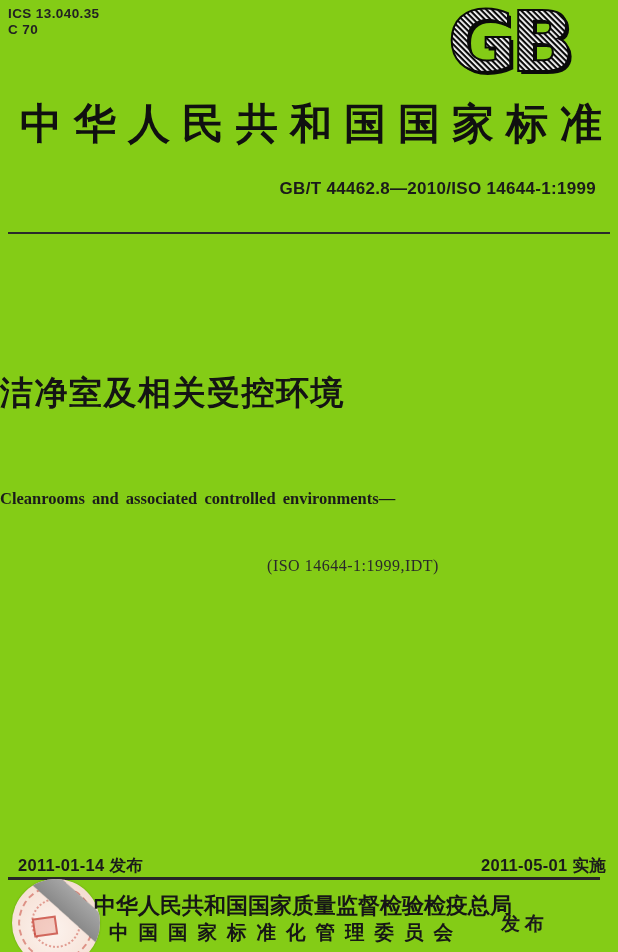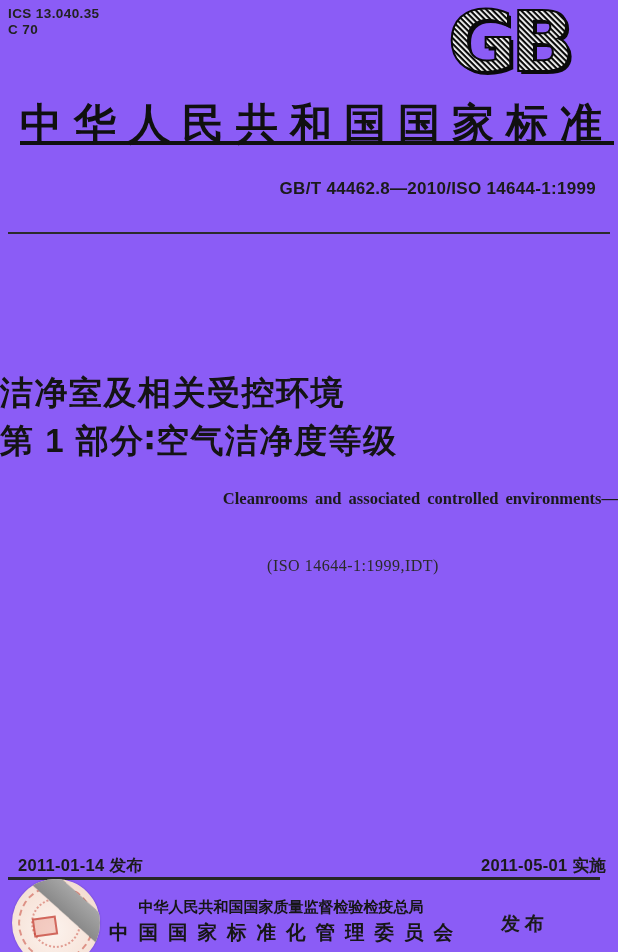--- a/index.html
+++ b/index.html
@@ -2,55 +2,54 @@
 <html><head>
 <meta charset="utf-8">
 <style>
   html, body { margin: 0; padding: 0; }
   body { background: #ffffff; }
   .page {
     position: relative;
     width: 618px;
     height: 952px;
     margin: 0 auto;
-    background: #8b5cf6;
+    background: #84cc16;
     overflow: hidden;
     font-family: "Liberation Sans", "DejaVu Sans", sans-serif;
     color: #1b1b1b;
   }
   .ics {
     position: absolute; top: 6px; left: 8px;
     font-size: 13.5px; font-weight: 600; line-height: 16px; letter-spacing: .4px;
     color: #222;
   }
   .gb-logo { position: absolute; top: 4px; right: 22px; width: 176px; height: 82px; }
   .heading {
     position: absolute; top: 99px; left: 8px; right: 8px;
     box-sizing: border-box; padding-left: 12px;
     text-align: center; white-space: nowrap;
     font-family: "Liberation Serif", "DejaVu Serif", serif;
     font-weight: bold; font-size: 42px; line-height: 50px; letter-spacing: 12px;
     color: #101010;
-    text-decoration: underline;
   }
   .std-number {
     position: absolute; top: 179px; right: 22px;
     font-size: 17px; font-weight: bold; letter-spacing: .3px; white-space: nowrap;
   }
   .rule { position: absolute; border: none; margin: 0; background: #2b2b2b; }
   .rule-top { top: 232px; left: 8px; width: 602px; height: 2px; }
   .rule-bottom { top: 877px; left: 8px; width: 592px; height: 2.5px; background: #262626; }
   .title-cn {
     position: absolute; top: 369px; left: 0; width: 100%;
     text-align: left; font-weight: bold; font-size: 33px; line-height: 48px;
     letter-spacing: 1.5px; color: #141414;
   }
   .title-en {
     position: absolute; top: 485px; left: 0; width: 100%;
-    text-align: right;
+    text-align: left;
     font-family: "Liberation Serif", "DejaVu Serif", serif;
     font-weight: bold; font-size: 16.5px; line-height: 27px; word-spacing: 3px;
   }
   .iso-note {
     position: absolute; top: 557px; left: 0; width: 100%;
     text-align: center;
     font-family: "Liberation Serif", "DejaVu Serif", serif;
     font-size: 16px; letter-spacing: .5px; color: #2a2a2a; padding-left: 44px;
   }
   .dates {
@@ -77,21 +76,21 @@
     background: linear-gradient(#a6a6a6, #8a8a8a);
     transform: rotate(42deg); transform-origin: left top;
     box-shadow: 0 0 1px rgba(0,0,0,.4);
   }
   .pub {
     position: absolute; top: 895px; left: 94px; width: 374px;
     text-align: center;
     font-family: "Liberation Serif", "DejaVu Serif", serif;
     font-weight: bold; color: #161616;
   }
-  .pub-line1 { font-size: 15px; line-height: 25px; white-space: nowrap; }
+  .pub-line1 { font-size: 22px; line-height: 25px; white-space: nowrap; font-family: Liberation Mono, monospace; }
   .pub-line2 { font-size: 19.5px; line-height: 25px; white-space: nowrap; letter-spacing: 10px; padding-left: 10px; }
   .release {
     position: absolute; top: 911px; left: 501px;
     font-family: "Liberation Serif", "DejaVu Serif", serif;
     font-weight: bold; font-size: 19px; white-space: nowrap;
   }
 </style>
 </head>
 <body>
 
@@ -116,21 +115,20 @@
   </div>
 
   <div class="heading">中华人民共和国国家标准</div>
 
   <div class="std-number">GB/T 44462.8—2010/ISO 14644-1:1999</div>
 
   <div class="rule rule-top"></div>
 
   <div class="title-cn">
     <div>洁净室及相关受控环境</div>
-    <div>第 1 部分∶空气洁净度等级</div>
   </div>
 
   <div class="title-en">
     <div>Cleanrooms and associated controlled environments—</div>
   </div>
 
   <div class="iso-note">(ISO 14644-1:1999,IDT)</div>
 
   <div class="dates">
     <span>2011-01-14 发布</span>

